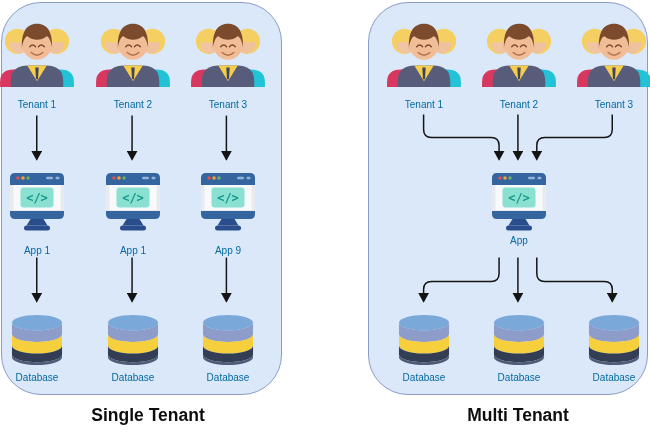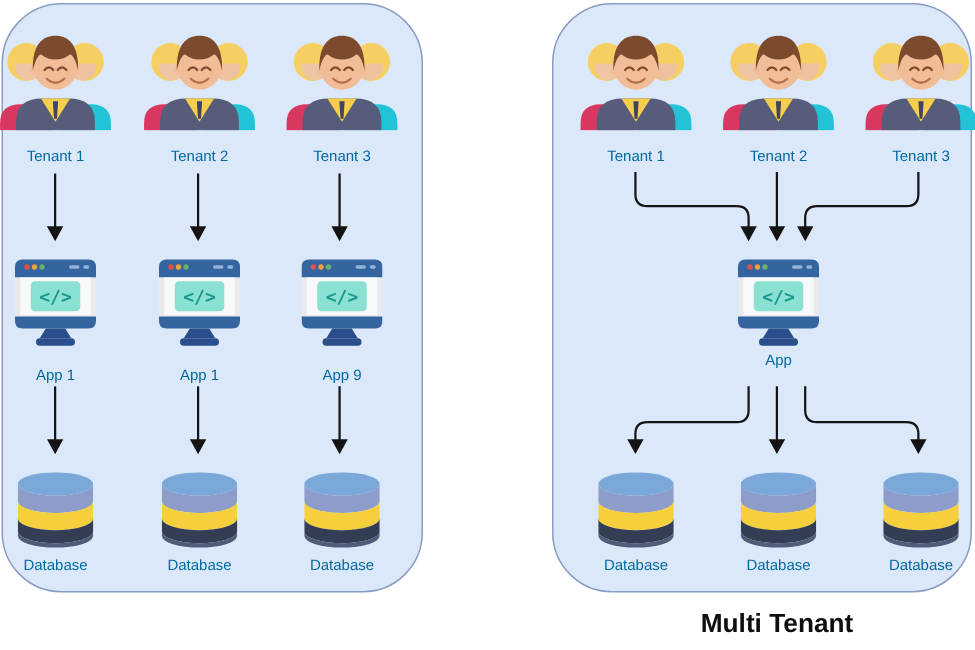--- a/index.html
+++ b/index.html
@@ -175,14 +175,15 @@
       </defs>
       <path class="arrow-path" marker-end="url(#ahR)" d="M55,112 V127 Q55,135 63,135 H123 Q131,135 131,143 V157"></path>
       <path class="arrow-path" marker-end="url(#ahR)" d="M150,112 V157"></path>
       <path class="arrow-path" marker-end="url(#ahR)" d="M245,112 V127 Q245,135 237,135 H177 Q169,135 169,143 V157"></path>
       <path class="arrow-path" marker-end="url(#ahR)" d="M131,256 V272 Q131,280 123,280 H63 Q55,280 55,288 V300"></path>
       <path class="arrow-path" marker-end="url(#ahR)" d="M150,256 V300"></path>
       <path class="arrow-path" marker-end="url(#ahR)" d="M169,256 V272 Q169,280 177,280 H237 Q245,280 245,288 V300"></path>
     </svg>
   </div>
 
+  <div class="title" style="left:0px;top:405px;width:296px;">Single Tenant</div>
   <div class="title" style="left:368px;top:405px;width:300px;">Multi Tenant</div>
 </div>
 
 </body></html>

